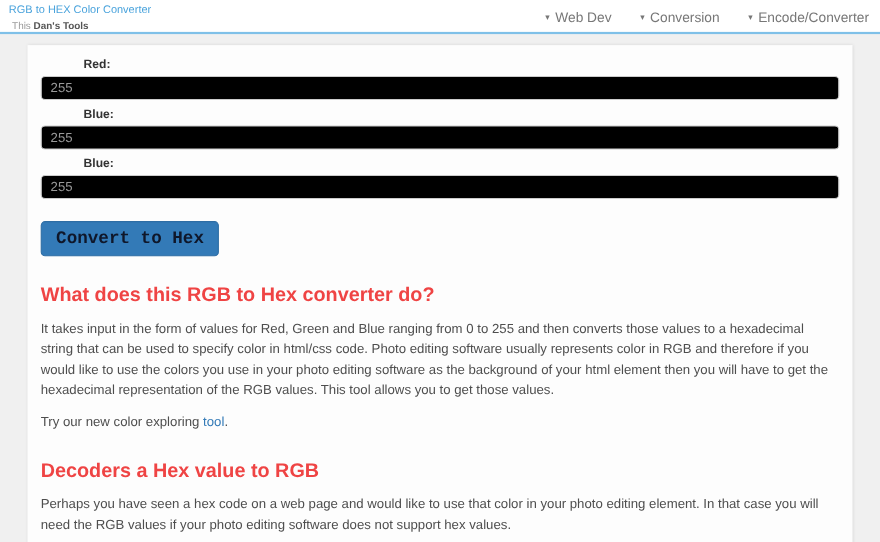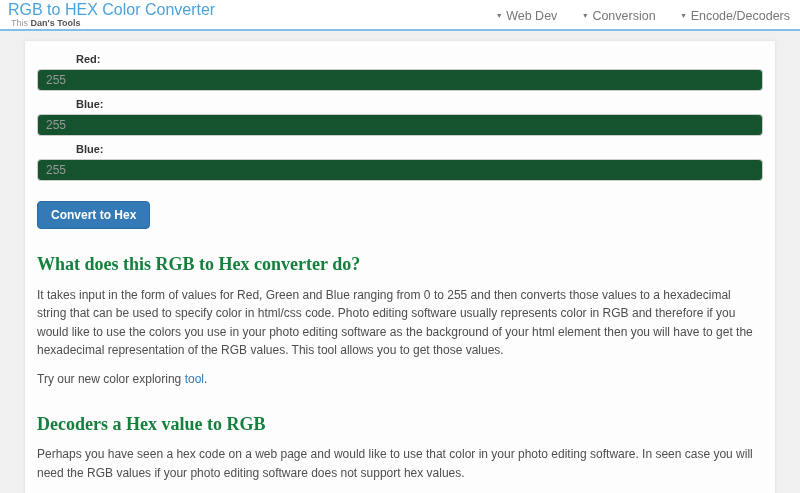--- a/index.html
+++ b/index.html
@@ -17,21 +17,21 @@
   .header {
     background: #ffffff;
     border-bottom: 2px solid #7fc0e8;
     height: 31px;
     position: relative;
     white-space: nowrap;
   }
   .header-left { padding: 1px 0 0 8px; }
   .page-title {
     margin: 0;
-    font-size: 16px;
+    font-size: 10px;
     font-weight: 400;
     color: #4aa3dc;
     line-height: 17px;
   }
   .subtitle {
     font-size: 9px;
     color: #9a9a9a;
     margin-left: 3px;
     line-height: 10px;
   }
@@ -75,44 +75,43 @@
   .text-input {
     display: block;
     width: 100%;
     height: 22px;
     border: 1px solid #ccc;
     border-radius: 4px;
     padding: 0 8px;
     font-size: 12px;
     font-family: "Liberation Sans", sans-serif;
     color: #999;
-    background: #14532d;
+    background: #000000;
     margin-bottom: 7px;
     outline: none;
   }
   .btn-primary {
     margin-top: 13px;
     background: #337ab7;
     border: 1px solid #2e6da4;
-    color: #ffffff;
+    color: #0f172a;
     font-weight: 700;
-    font-size: 12px;
-    font-family: Liberation Sans, sans-serif;
+    font-size: 16px;
+    font-family: Liberation Mono, monospace;
     padding: 6px 13px;
     border-radius: 4px;
     cursor: pointer;
   }
 
   h2.section-heading {
     font-size: 18px;
     font-weight: 700;
-    color: #15803d;
+    color: #ef4444;
     margin: 25px 0 0 0;
     line-height: 1.2;
-    font-family: Liberation Serif, serif;
   }
   p.body-text {
     font-size: 12px;
     color: #4e4e4e;
     line-height: 1.55;
     margin: 10px 0 0 0;
   }
   a.inline-link, a.color-link {
     color: #337ab7;
     text-decoration: none;
@@ -135,21 +134,21 @@
     <div class="nav-item">
       <span class="caret">▾</span>
       <span>Web Dev</span>
     </div>
     <div class="nav-item">
       <span class="caret">▾</span>
       <span>Conversion</span>
     </div>
     <div class="nav-item">
       <span class="caret">▾</span>
-      <span>Encode/Decoders</span>
+      <span>Encode/Converter</span>
     </div>
   </div>
 </div>
 
 <div class="card">
 
   <div class="field-label">Red:</div>
   <input class="text-input" type="text" value="255" style="">
 
   <div class="field-label">Blue:</div>
@@ -160,21 +159,21 @@
 
   <button class="btn-primary">Convert to Hex</button>
 
   <h2 class="section-heading">What does this RGB to Hex converter do?</h2>
   <p class="body-text">It takes input in the form of values for Red, Green and Blue ranging from 0 to 255 and then converts those values to a hexadecimal string that can be used to specify color in html/css code. Photo editing software usually represents color in RGB and therefore if you would like to use the colors you use in your photo editing software as the background of your html element then you will have to get the hexadecimal representation of the RGB values. This tool allows you to get those values.</p>
   <p class="body-text">
     <span>Try our new color exploring </span><a class="inline-link">tool</a><span>.</span>
   </p>
 
   <h2 class="section-heading">Decoders a Hex value to RGB</h2>
-  <p class="body-text">Perhaps you have seen a hex code on a web page and would like to use that color in your photo editing software. In seen case you will need the RGB values if your photo editing software does not support hex values.</p>
+  <p class="body-text">Perhaps you have seen a hex code on a web page and would like to use that color in your photo editing element. In that case you will need the RGB values if your photo editing software does not support hex values.</p>
   <p class="body-text">
     
   </p>
 
   
   
 
 </div>
 
 </body></html>

